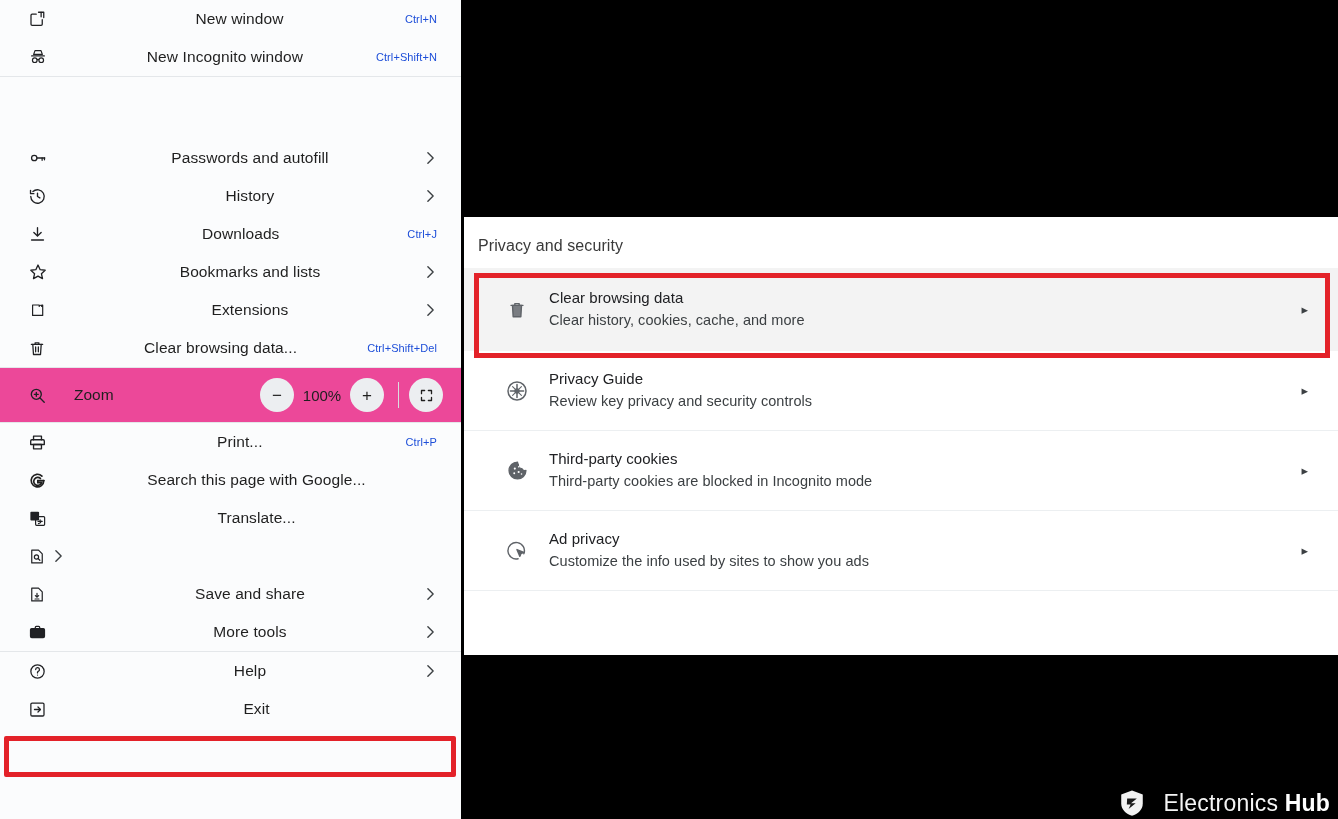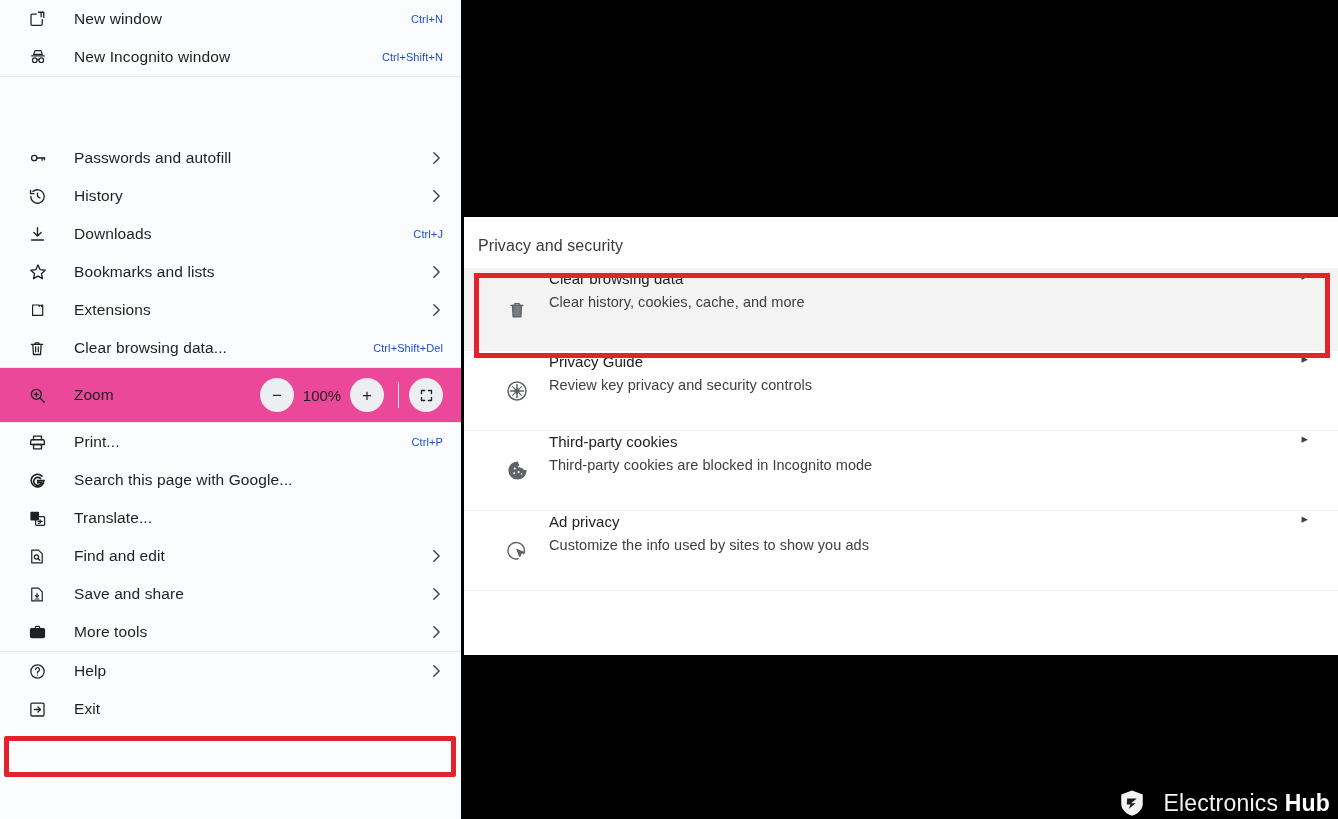--- a/index.html
+++ b/index.html
@@ -41,22 +41,23 @@
   .menu-gap {
     height: 62px;
     background: #fbfcfd;
   }
 
   .menu-item {
     position: relative;
     display: flex;
     align-items: center;
     height: 38px;
-    padding: 0 16px 0 28px;
+    padding: 0 22px 0 28px;
     cursor: default;
+    text-align: center;
   }
 
   .menu-item .mi-icon {
     width: 26px;
     min-width: 26px;
     display: flex;
     align-items: center;
     justify-content: flex-start;
     color: #202124;
   }
@@ -182,20 +183,21 @@
     color: #3a3a3a;
     padding: 20px 0 0 14px;
     letter-spacing: 0.1px;
   }
 
   .sp-rows { margin-top: 13px; }
 
   .sp-row {
     position: relative;
     display: flex;
+    align-items: center;
     height: 80px;
     padding: 0 24px 0 36px;
     border-bottom: 1px solid #eceff1;
     background: #ffffff;
   }
   .sp-row.first {
     background: #f3f3f3;
     border-bottom: none;
     height: 83px;
   }
@@ -454,21 +456,20 @@
       </div>
 
       <div class="menu-item">
         <span class="mi-icon">
           <svg width="18" height="19" viewBox="0 0 24 24" fill="none" stroke="#202124" stroke-width="1.6" stroke-linecap="round" stroke-linejoin="round">
             <path d="M5 3.5h9l5 5v12H5z"></path>
             <circle cx="11.3" cy="12.6" r="2.8"></circle>
               <path d="M13.4 14.7 15.8 17"></path>
           </svg>
         </span>
-        <span class="mi-label">Find and edit</span>
         <span class="mi-chevron">
           <svg width="9" height="14" viewBox="0 0 10 16" fill="none" stroke="#3c4043" stroke-width="1.6" stroke-linecap="round" stroke-linejoin="round">
               <path d="M2 2l6 6-6 6"></path>
             </svg>
         </span>
       </div>
 
       <div class="menu-item">
         <span class="mi-icon">
           <svg width="18" height="19" viewBox="0 0 24 24" fill="none" stroke="#202124" stroke-width="1.6" stroke-linecap="round" stroke-linejoin="round">

